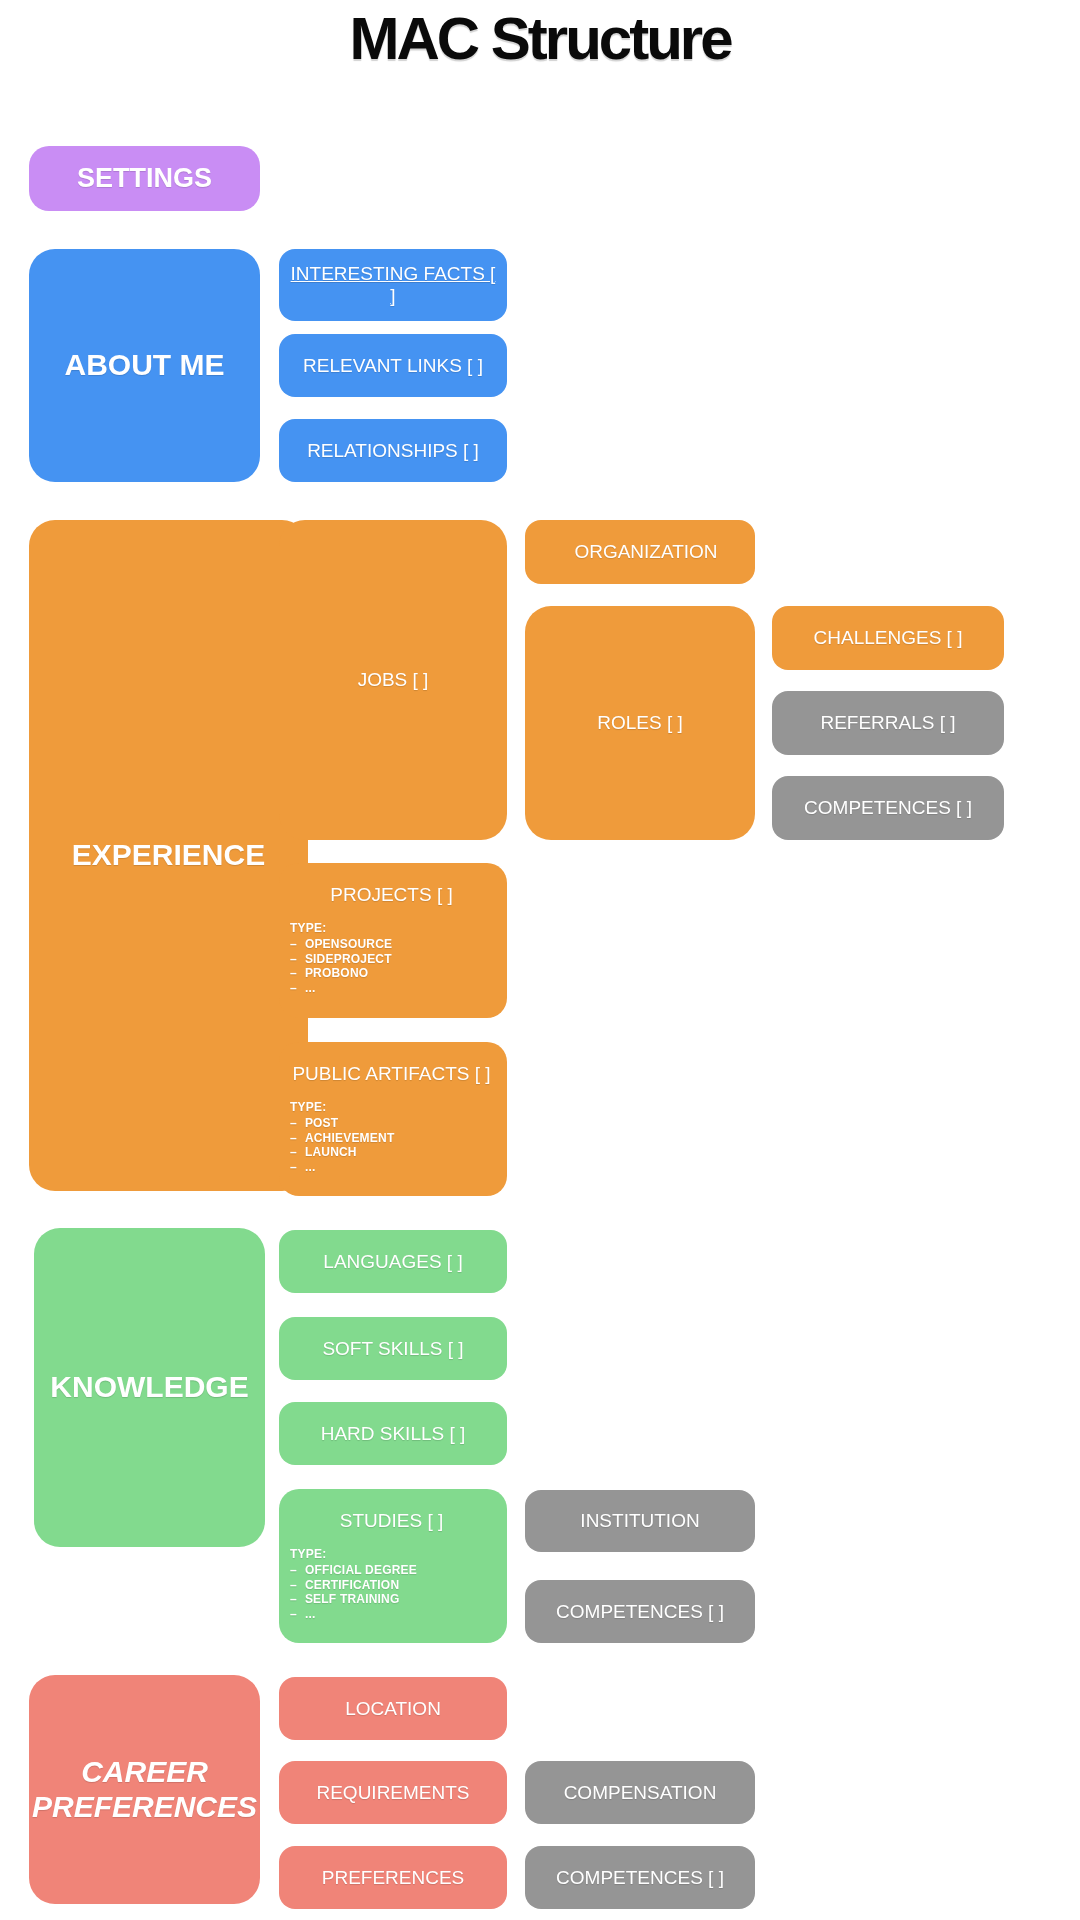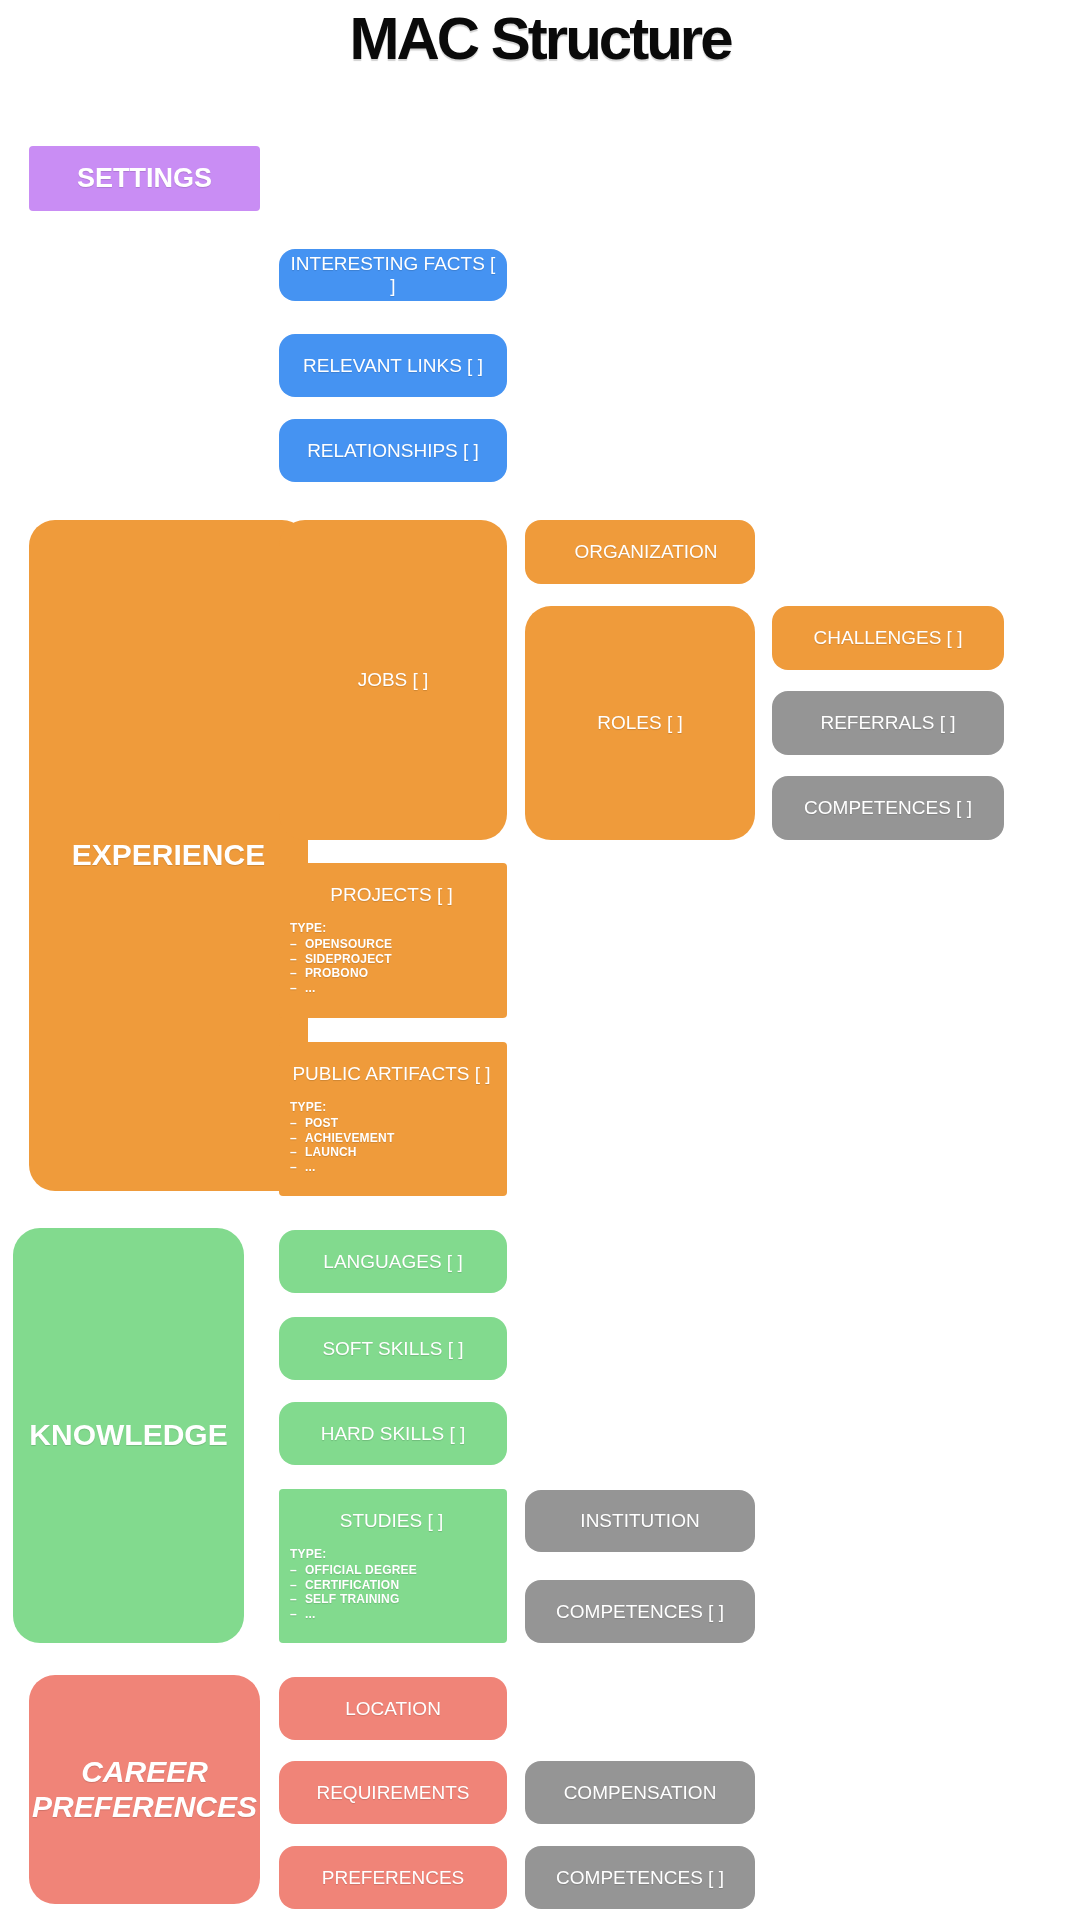--- a/index.html
+++ b/index.html
@@ -37,21 +37,21 @@
     color: #ffffff;
     text-shadow: 0 1px 1px rgba(0,0,0,0.14);
   }
   .purple { background: var(--purple, #C98DF4); }
   .blue   { background: var(--blue,   #4593F2); }
   .orange { background: var(--orange, #EF9B3B); }
   .green  { background: var(--green,  #82DA8E); }
   .salmon { background: var(--salmon, #F08478); }
   .gray   { background: var(--gray,   #959595); }
   .r-lg { border-radius: 26px; }
-  .r-md { border-radius: 4px; }
+  .r-md { border-radius: 20px; }
   .r-sm { border-radius: 16px; }
   .lab-main  { font-size: 30px; font-weight: 700; line-height: 1.15; padding: 0 14px; }
   .lab-set   { font-size: 27px; font-weight: 700; }
   .lab-child { font-size: 19px; font-weight: 500; padding: 0 8px; }
   .typed {
     flex-direction: column;
     align-items: stretch;
     justify-content: flex-start;
     padding: 21px 14px 0 11px;
   }
@@ -81,21 +81,22 @@
 </style>
 </head>
 <body>
 
 <div class="canvas">
 
   <h1 class="title">MAC Structure</h1>
 
   <div class="box purple r-md lab-set" style="left:29px; top:146px; width:231px; height:65px;">SETTINGS</div>
 
-  <div class="box blue r-sm lab-child" style="left:279px; top:249px; width:228px; height:52px;">INTERESTING FACTS [ ]</div>
+  <div class="box blue r-lg lab-main" style="left:29px; top:249px; width:231px; height:233px;">ABOUT ME</div>
+  <div class="box blue r-sm lab-child" style="left:279px; top:249px; width:228px; height:72px;text-decoration:underline;">INTERESTING FACTS [ ]</div>
   <div class="box blue r-sm lab-child" style="left:279px; top:334px; width:228px; height:63px;">RELEVANT LINKS [ ]</div>
   <div class="box blue r-sm lab-child" style="left:279px; top:419px; width:228px; height:63px;">RELATIONSHIPS [ ]</div>
 
   <div class="box orange r-lg lab-main" style="left:29px; top:520px; width:279px; height:671px;">EXPERIENCE</div>
   <div class="box orange r-lg lab-child" style="left:279px; top:520px; width:228px; height:320px;">JOBS [ ]</div>
   <div class="box orange r-sm lab-child" style="left:525px; top:520px; width:230px; height:64px;padding-left:20px;">ORGANIZATION</div>
   <div class="box orange r-lg lab-child" style="left:525px; top:606px; width:230px; height:234px;">ROLES [ ]</div>
   <div class="box orange r-sm lab-child" style="left:772px; top:606px; width:232px; height:64px;">CHALLENGES [ ]</div>
   <div class="box gray r-sm lab-child" style="left:772px; top:691px; width:232px; height:64px;">REFERRALS [ ]</div>
   <div class="box gray r-sm lab-child" style="left:772px; top:776px; width:232px; height:64px;">COMPETENCES [ ]</div>
@@ -139,21 +140,21 @@
           <span class="dash">–</span>
           <span>LAUNCH</span>
         </div>
         <div class="type-item">
           <span class="dash">–</span>
           <span>...</span>
         </div>
       </div>
   </div>
 
-  <div class="box green r-lg lab-main" style="left:13px; top:1228px; width:231px; height:415px;border-radius:27px;">KNOWLEDGE</div>
+  <div class="box green r-lg lab-main" style="left:34px; top:1228px; width:231px; height:319px;">KNOWLEDGE</div>
   <div class="box green r-sm lab-child" style="left:279px; top:1230px; width:228px; height:63px;">LANGUAGES [ ]</div>
   <div class="box green r-sm lab-child" style="left:279px; top:1317px; width:228px; height:63px;">SOFT SKILLS [ ]</div>
   <div class="box green r-sm lab-child" style="left:279px; top:1402px; width:228px; height:63px;">HARD SKILLS [ ]</div>
 
   <div class="box green r-md typed" style="left:279px; top:1489px; width:228px; height:154px;">
     <div class="head">STUDIES [ ]</div>
     <div class="type-label">TYPE:</div>
     <div class="type-list">
         <div class="type-item">
           <span class="dash">–</span>

